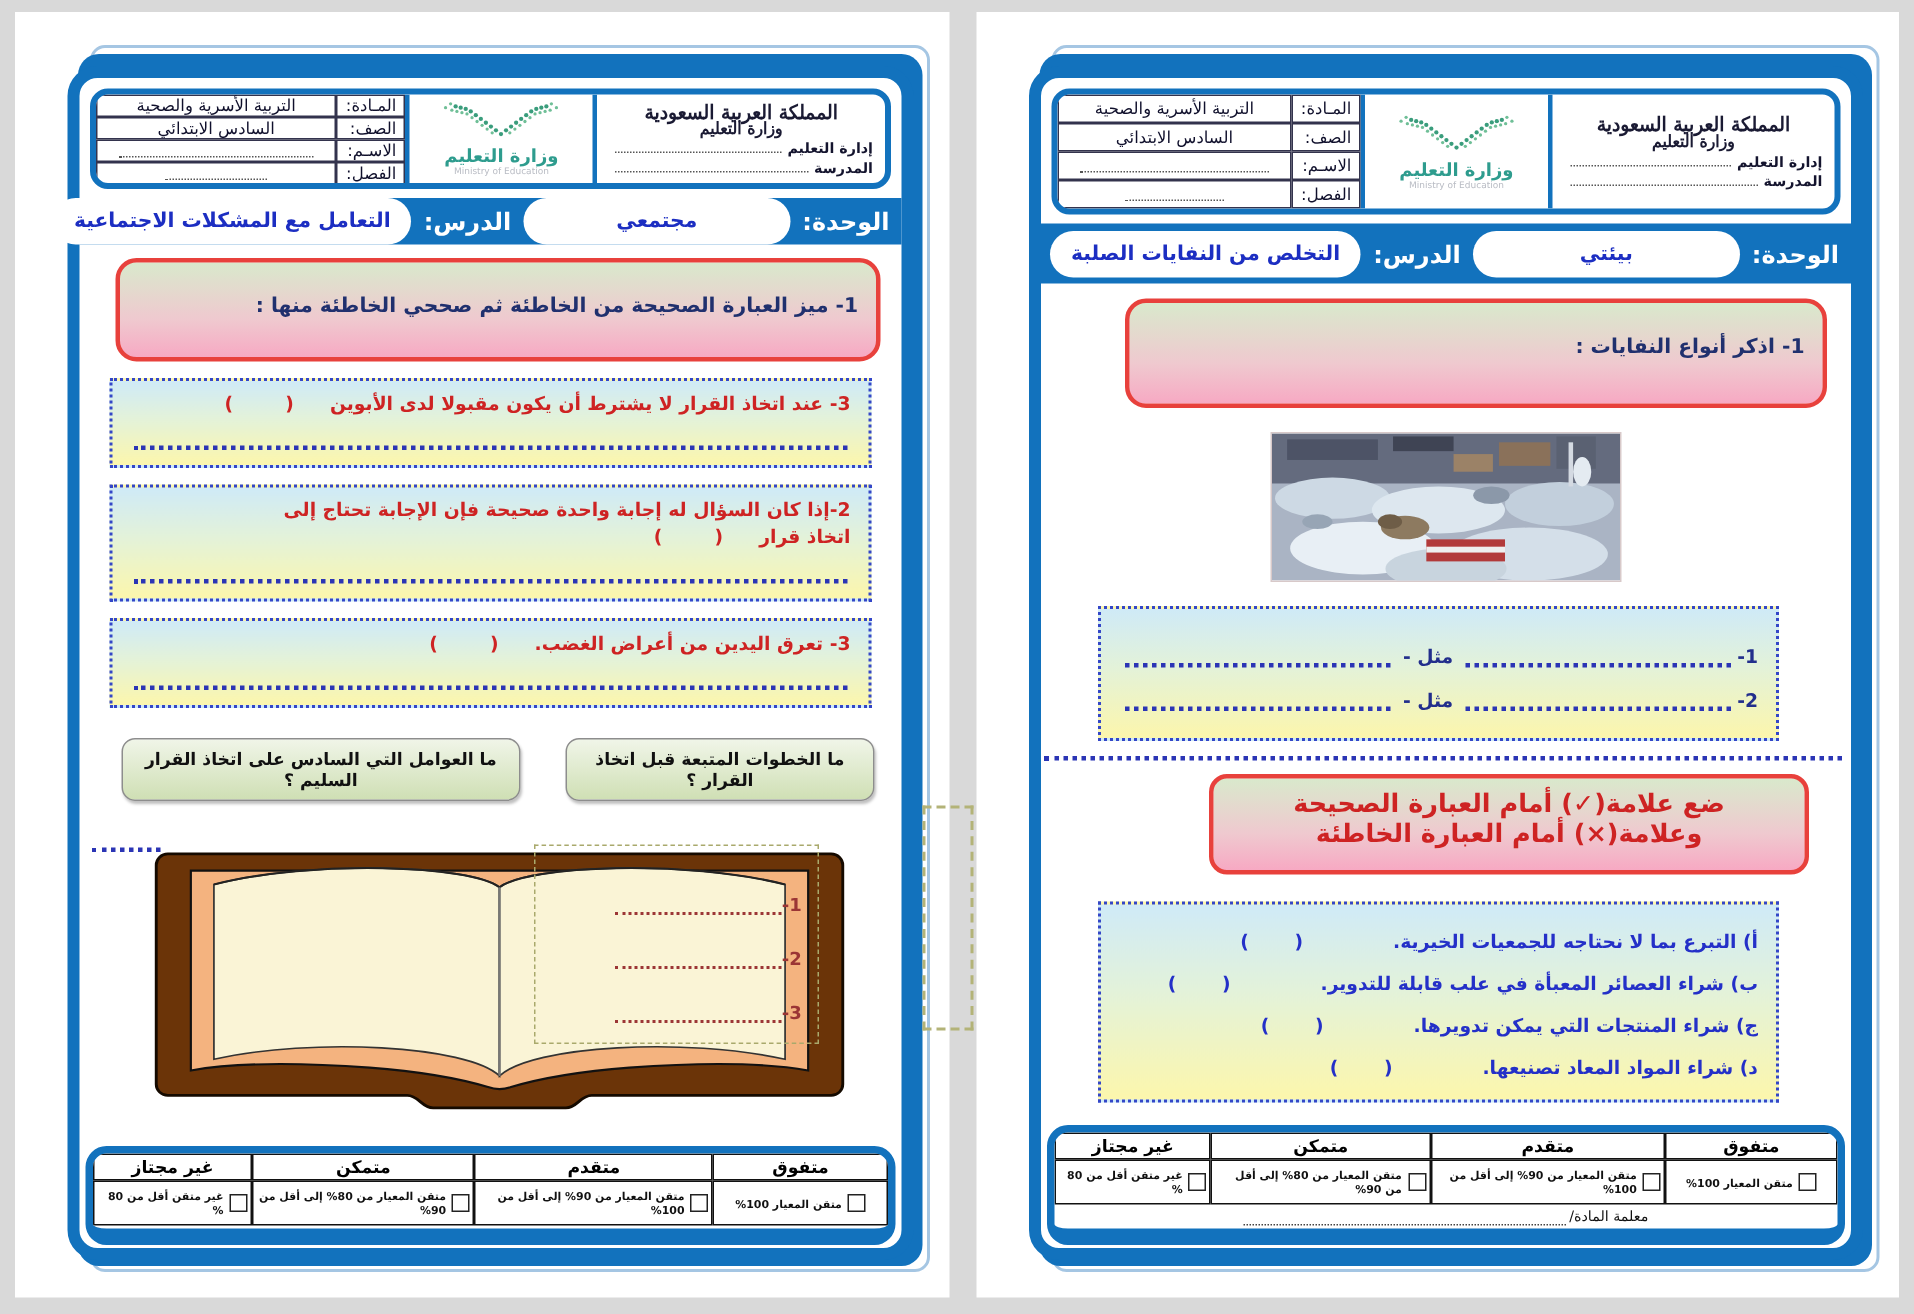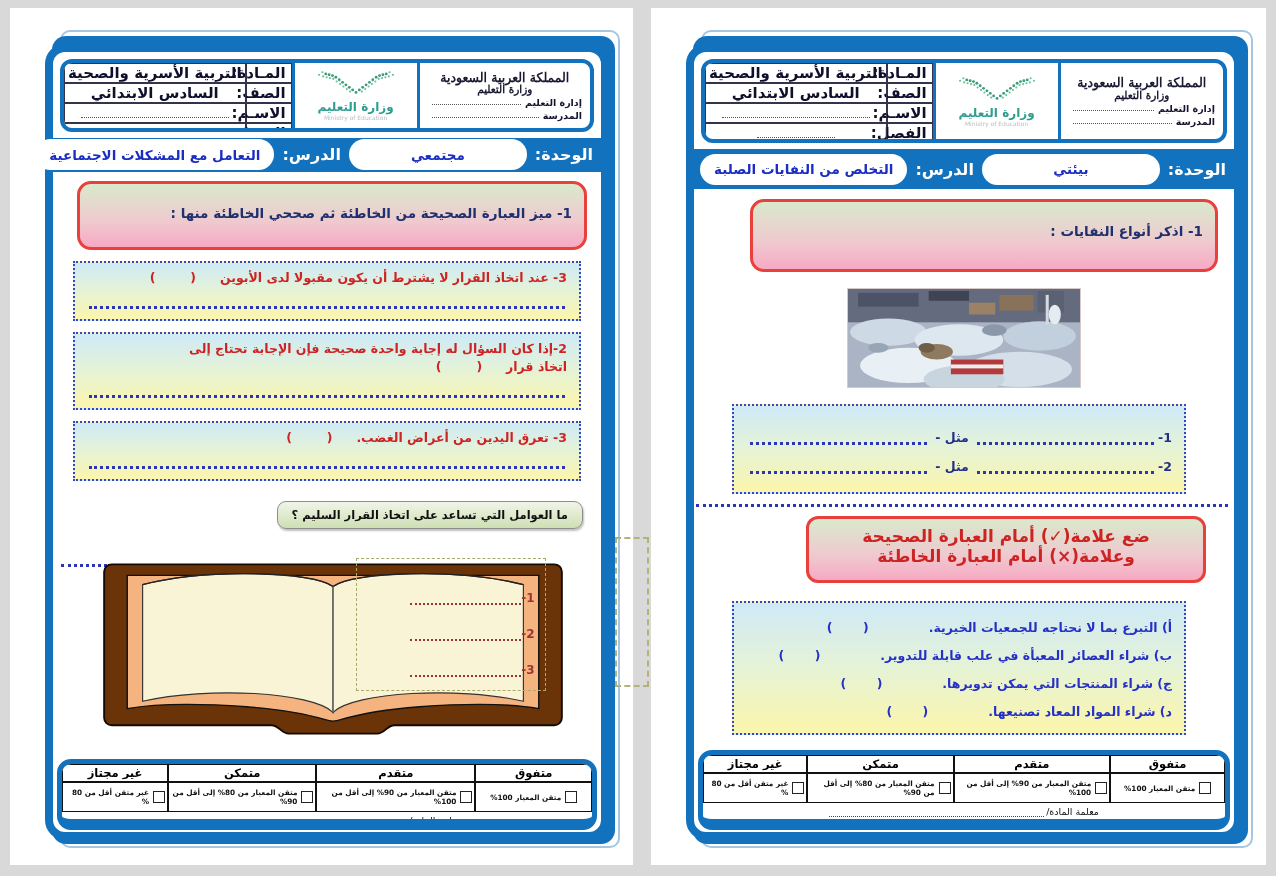--- a/index.html
+++ b/index.html
@@ -29,21 +29,21 @@
     font-family:"DejaVu Serif",serif;font-size:12.5px;letter-spacing:-0.5px;transform:scaleY(1.05);}
   .kingdom-cal.small{font-size:10.5px;}
   .hd-line{display:flex;align-items:flex-end;font-size:9.5px;font-weight:bold;color:#14142e;margin-top:2px;}
   .hd-line .dots{flex:1;border-bottom:1.5px dotted #555;margin:0 4px 3px;}
   .hd-logo{flex:0 0 118px;border-right:3px solid #1272bd;border-left:3px solid #1272bd;
     display:flex;flex-direction:column;align-items:center;justify-content:center;padding:2px;}
   .logo-title{color:#2e9c8e;font-weight:bold;font-size:12px;margin-top:1px;}
   .logo-sub{color:#b9bcc4;font-size:6px;}
   .hd-table{flex:1.35;display:grid;grid-template-columns:46px 1fr;grid-auto-rows:1fr;direction:rtl;}
   .hd-cell{border:0.8px solid #33334d;display:flex;align-items:center;justify-content:center;
-    font-size:15px;font-weight:bold;color:#10102c;padding:0 3px;white-space:nowrap;}
+    font-size:11px;font-weight:normal;color:#10102c;padding:0 3px;white-space:nowrap;}
   .hd-cell.lbl{justify-content:flex-start;padding-right:5px;}
   .hd-cell .dotval{width:85%;border-bottom:1.4px dotted #555;height:8px;}
   .hd-cell .dotval.short{width:45%;}
 
   
   .unit-bar{margin-top:6px;background:#1272bd;height:40px;display:flex;align-items:center;
     direction:rtl;padding:0 6px;gap:6px;}
   .unit-bar .bar-label{color:#fff;font-weight:bold;font-size:16px;white-space:nowrap;padding:0 2px;}
   .pill{background:#fff;border-radius:18px;height:31px;display:flex;align-items:center;justify-content:center;
     color:#1c2ec2;font-weight:bold;font-size:13.5px;padding:0 14px;white-space:nowrap;}
@@ -233,21 +233,22 @@
       </div>
 
       <div class="qbox">
         <div class="qtext"><span>3-    تعرق اليدين من أعراض الغضب.</span><span class="paren">(        )</span></div>
         <div class="blank"></div>
       </div>
 
       <div class="stray-dotline" style="top:67.5%;left:8px;"></div>
 
       <div class="callout-row">
-        <div class="callout">ما العوامل التي تساعد على اتخاذ القرار السليم ؟</div>
+        <div class="callout">ما الخطوات  المتبعة قبل اتخاذ القرار ؟</div>
+        <div class="callout">ما العوامل التي السادس على اتخاذ القرار السليم ؟</div>
       </div>
 
       <div class="book-wrap">
         <svg class="book-svg" viewBox="0 0 520 240" preserveAspectRatio="none">
           <path d="M30,36 h460 a8,8 0 0 1 8,8 v158 a8,8 0 0 1 -8,8 h-166 c-8,0 -10,9 -18,9 h-92 c-8,0 -10,-9 -18,-9 h-166 a8,8 0 0 1 -8,-8 v-158 a8,8 0 0 1 8,-8 z" fill="#6b3408" stroke="#150a00" stroke-width="2"></path>
           <path d="M46,48 H474 V192 Q430,184 350,190 Q300,194 268,204 Q260,207 252,204 Q220,194 170,190 Q90,184 46,192 Z" fill="#f4b37f" stroke="#111" stroke-width="1.5"></path>
           <path d="M260,60 C240,44 130,40 62,58 L62,184 C130,168 238,174 260,196 Z" fill="#faf4d6" stroke="#333" stroke-width="1.2"></path>
           <path d="M260,60 C280,44 390,40 458,58 L458,184 C390,168 282,174 260,196 Z" fill="#faf4d6" stroke="#333" stroke-width="1.2"></path>
           <path d="M62,58 C130,40 240,44 260,60 C280,44 390,40 458,58" fill="none" stroke="#222" stroke-width="1.5"></path>
           <line x1="260" y1="60" x2="260" y2="196" stroke="#777" stroke-width="1.5"></line>

